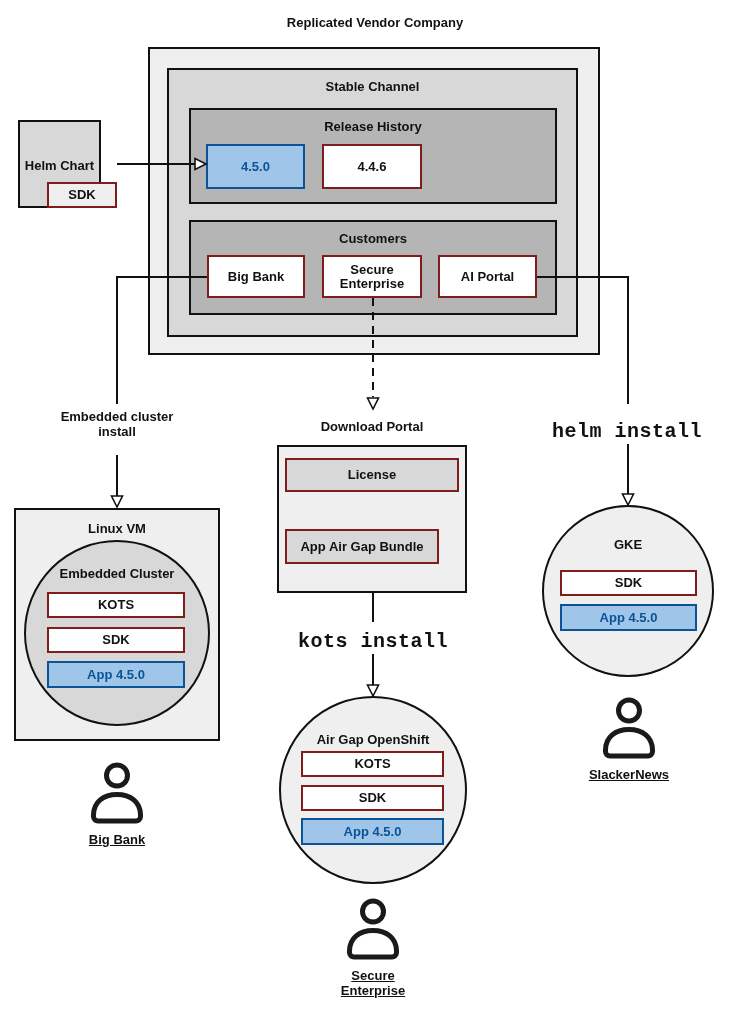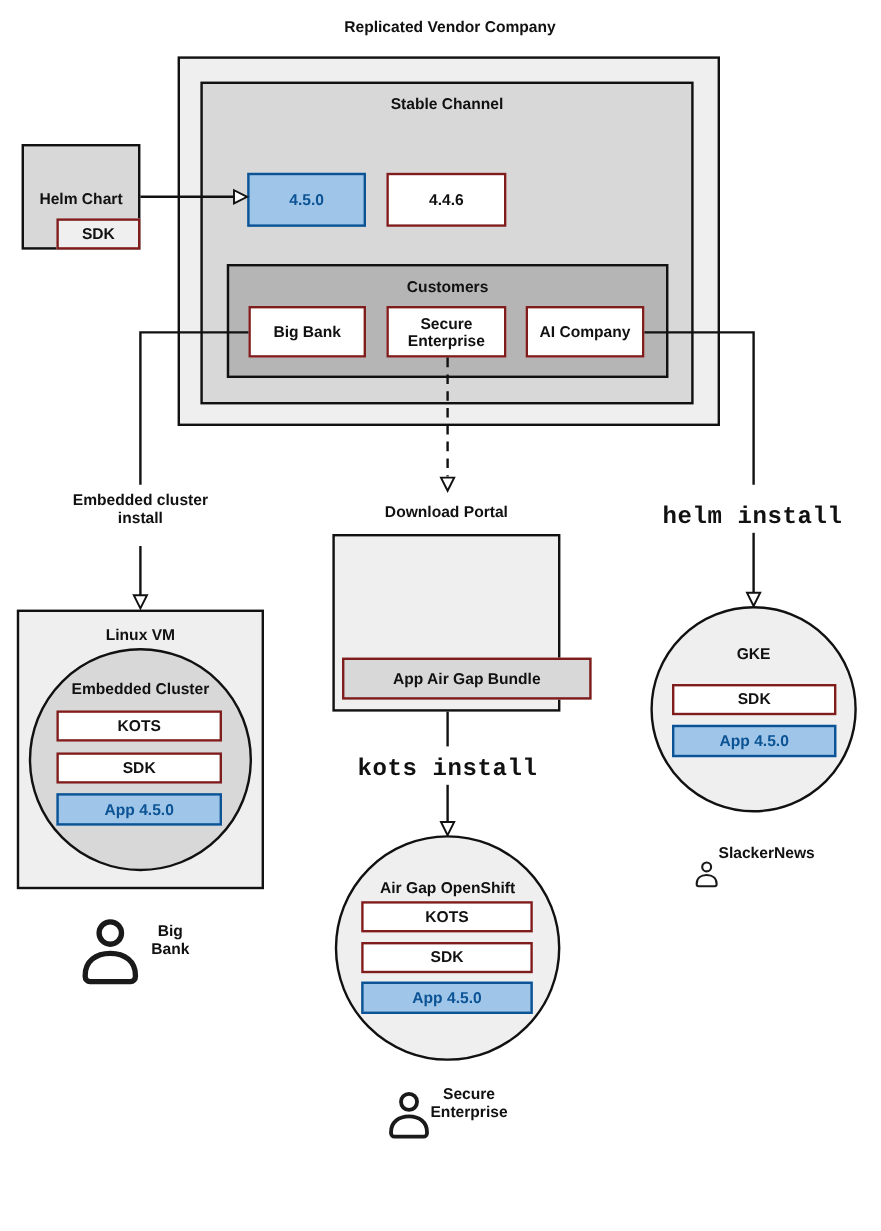--- a/index.html
+++ b/index.html
@@ -17,62 +17,66 @@
     display:flex;align-items:center;justify-content:center;
     font-weight:bold;font-size:13px;line-height:14px;text-align:center;color:#111;
   }
   .chip.blue{background:#9fc5e8;border-color:#0b5394;color:#0b5394;}
   .fill-outer{background:#efefef;}
   .fill-mid{background:#d8d8d8;}
   .fill-dark{background:#b5b5b5;}
   .circle{border-radius:50%;}
   .mono{font-family:"Liberation Mono","DejaVu Sans Mono",monospace;font-weight:bold;font-size:20px;letter-spacing:.5px;}
   .edge-label{position:absolute;text-align:center;color:#111;}
-  .person{position:absolute;display:flex;flex-direction:row;align-items:flex-start;}
+  .person{position:absolute;display:flex;flex-direction:column;align-items:center;text-decoration:underline;}
   .person-label{font-weight:bold;font-size:13px;line-height:15px;text-align:center;margin-top:6px;color:#111;}
   svg.overlay{position:absolute;left:0;top:0;pointer-events:none;z-index:40;}
 </style>
 </head>
 <body>
 
 <div class="canvas">
 
   <div class="abs lbl" style="left:217px;top:15px;width:316px;">Replicated Vendor Company</div>
 
   <div class="box fill-outer" style="left:148px;top:47px;width:452px;height:308px;"></div>
 
   <div class="box fill-mid" style="left:167px;top:68px;width:411px;height:269px;">
     <div class="boxtitle" style="top:9px;">Stable Channel</div>
   </div>
 
+  <div class="box fill-dark" style="left:189px;top:108px;width:368px;height:96px;">
+    <div class="boxtitle" style="top:9px;">Release History</div>
+  </div>
   <div class="chip blue" style="left:206px;top:144px;width:99px;height:45px;">4.5.0</div>
   <div class="chip" style="left:322px;top:144px;width:100px;height:45px;">4.4.6</div>
 
   <div class="box fill-dark" style="left:189px;top:220px;width:368px;height:95px;">
     <div class="boxtitle" style="top:9px;">Customers</div>
   </div>
   <div class="chip" style="left:207px;top:255px;width:98px;height:43px;">Big Bank</div>
   <div class="chip" style="left:322px;top:255px;width:100px;height:43px;padding:0 8px;">Secure Enterprise</div>
-  <div class="chip" style="left:438px;top:255px;width:99px;height:43px;">AI Company</div>
+  <div class="chip" style="left:438px;top:255px;width:99px;height:43px;">AI Portal</div>
 
-  <div class="box fill-mid" style="left:18px;top:120px;width:99px;height:88px;">
+  <div class="box fill-mid" style="left:18px;top:120px;width:83px;height:88px;">
     <div class="boxtitle" style="top:36px;">Helm Chart</div>
   </div>
   <div class="chip" style="left:47px;top:182px;width:70px;height:26px;background:#efefef;">SDK</div>
 
   <div class="edge-label lbl" style="left:37px;top:409px;width:160px;">
     <span style="display:block;">Embedded cluster</span>
     <span style="display:block;">install</span>
   </div>
   <div class="edge-label mono" style="left:547px;top:420px;width:160px;">helm install</div>
   <div class="edge-label mono" style="left:293px;top:630px;width:160px;">kots install</div>
 
   <div class="abs lbl" style="left:292px;top:419px;width:160px;">Download Portal</div>
   <div class="box fill-outer" style="left:277px;top:445px;width:190px;height:148px;"></div>
-  <div class="chip fill-mid" style="left:285px;top:548px;width:208px;height:35px;background:#d8d8d8;">App Air Gap Bundle</div>
+  <div class="chip fill-mid" style="left:285px;top:458px;width:174px;height:34px;background:#d8d8d8;">License</div>
+  <div class="chip fill-mid" style="left:285px;top:529px;width:154px;height:35px;background:#d8d8d8;">App Air Gap Bundle</div>
 
   <div class="box fill-outer" style="left:14px;top:508px;width:206px;height:233px;">
     <div class="boxtitle" style="top:11px;">Linux VM</div>
   </div>
   <div class="box circle fill-mid" style="left:24px;top:540px;width:186px;height:186px;">
     <div class="boxtitle" style="top:24px;">Embedded Cluster</div>
   </div>
   <div class="chip" style="left:47px;top:592px;width:138px;height:26px;">KOTS</div>
   <div class="chip" style="left:47px;top:627px;width:138px;height:26px;">SDK</div>
   <div class="chip blue" style="left:47px;top:661px;width:138px;height:27px;">App 4.5.0</div>

